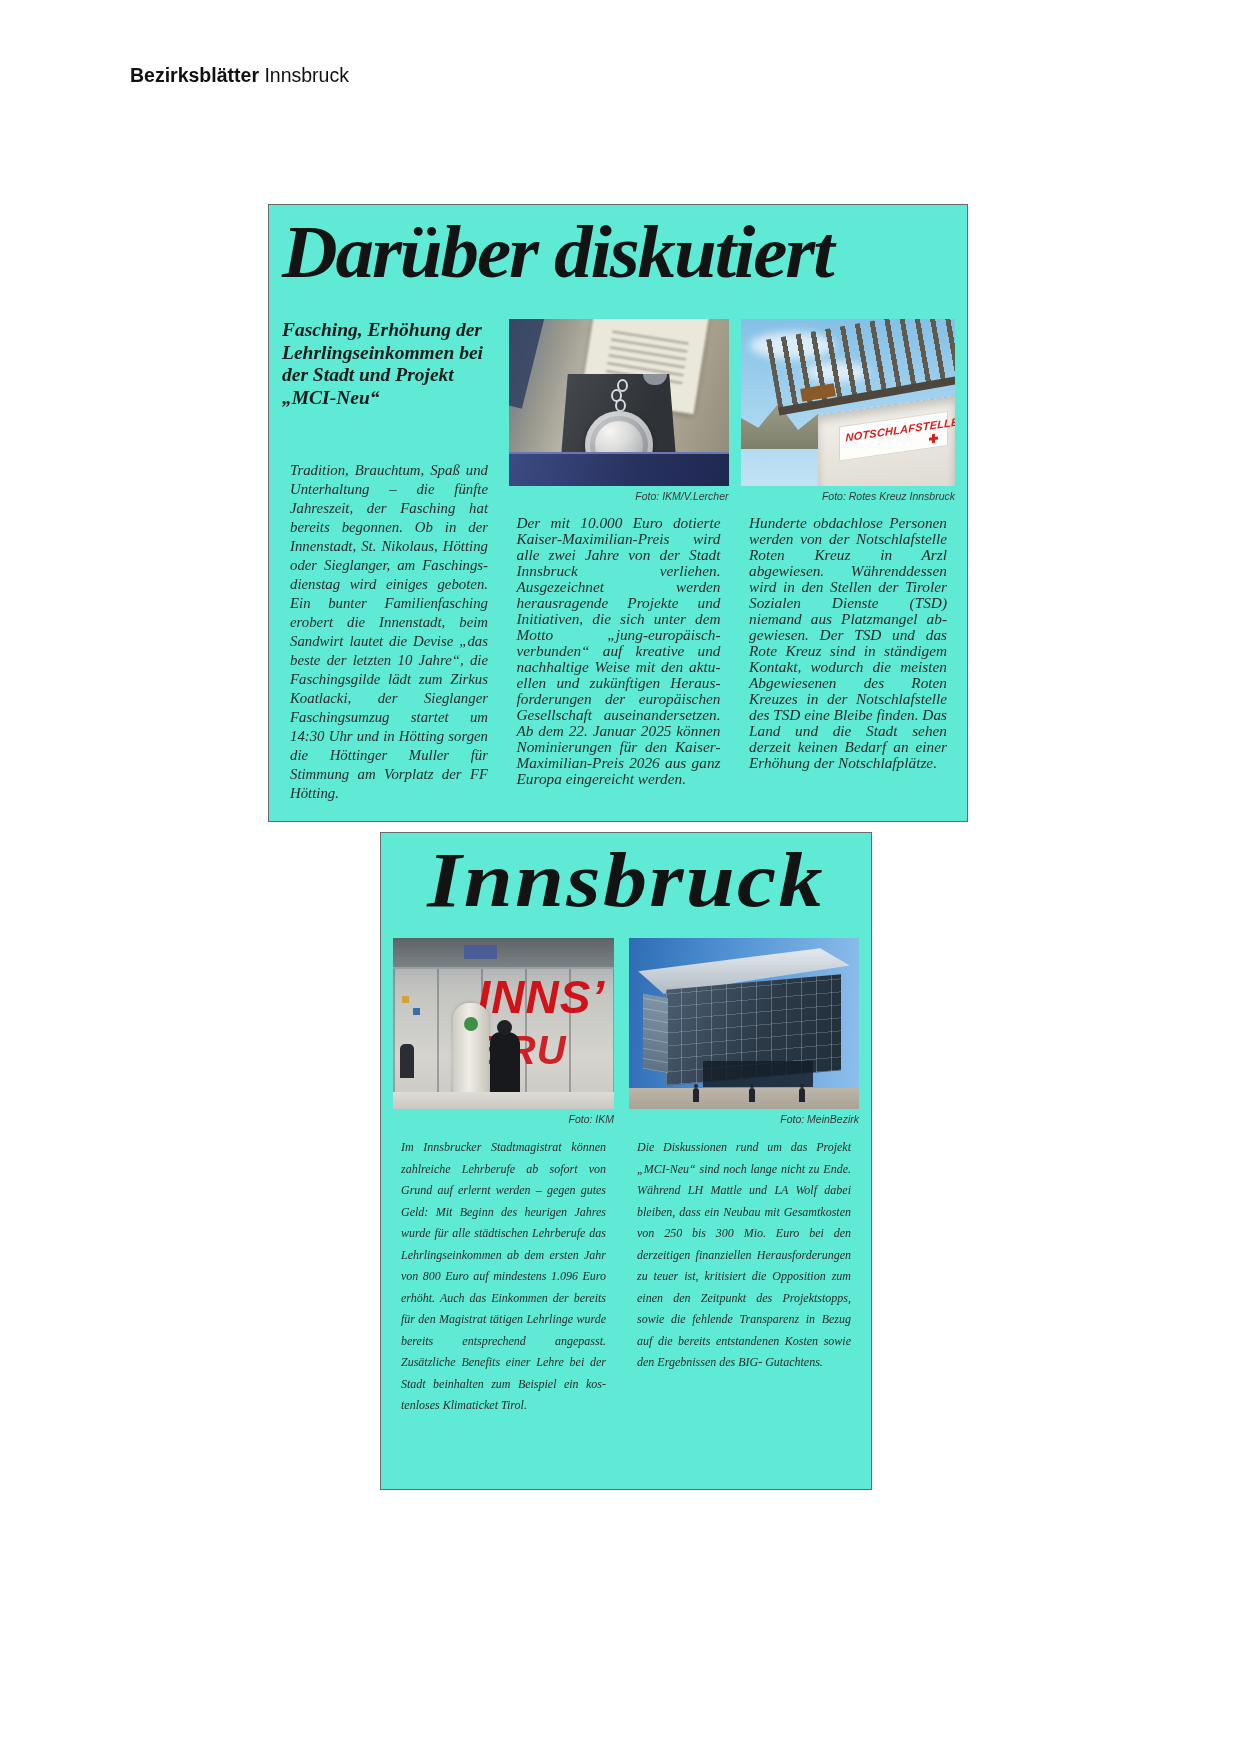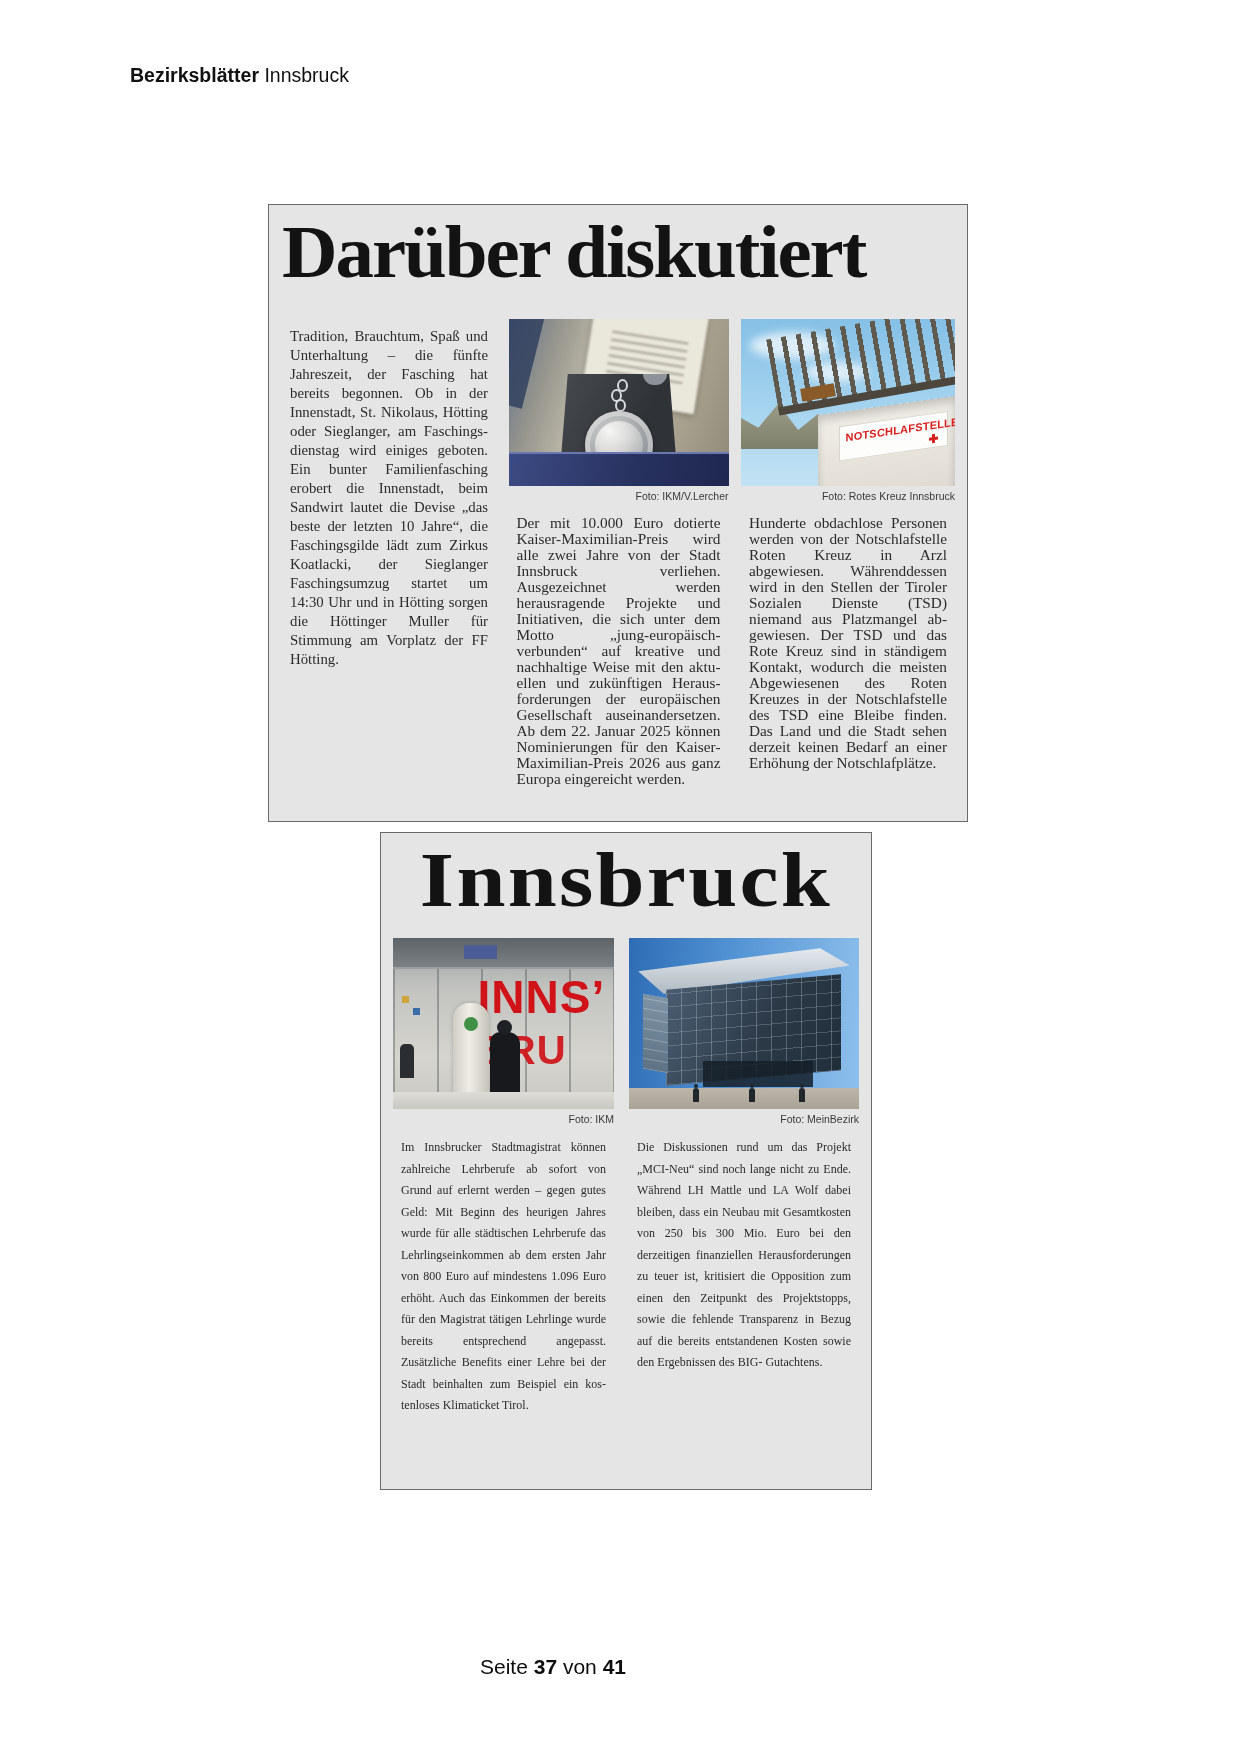--- a/index.html
+++ b/index.html
@@ -7,21 +7,21 @@
           font-family:"Liberation Sans", sans-serif; }
 
   
   .brandline { position:absolute; left:130px; top:64px; font-size:19.5px; color:#111; }
   .brandline .brand { font-weight:bold; }
   .doc-title { position:absolute; left:129px; top:130px; font-size:23px; font-weight:bold; color:#0d0d0d; }
   .footer { position:absolute; left:0; right:0; top:1655px; text-align:center; font-size:21px; color:#0d0d0d; }
   .footer b { font-weight:bold; }
 
   
-  .clip { position:absolute; background:#e5e5e5; border:1px solid #6a6a6a; box-sizing:border-box; }
+  .clip { position:absolute; background:#5eead4; border:1px solid #6a6a6a; box-sizing:border-box;font-style:italic; }
   .clip1 { left:268px; top:204px; width:700px; height:618px; }
   .clip2 { left:380px; top:832px; width:492px; height:658px; }
 
   .headline { font-family:"Liberation Serif", "DejaVu Serif", serif; font-weight:bold; color:#131313;
               white-space:nowrap; }
   .clip1 .headline { margin:10px 0 0 13px; font-size:74px; line-height:1; letter-spacing:-2px;
                      transform:scaleX(1.04); transform-origin:0 0; }
   .clip2 .headline { margin-top:8px; font-size:78px; line-height:1; letter-spacing:2px; text-align:center;
                      transform:scaleX(1.13); transform-origin:50% 0; }
 
@@ -154,20 +154,21 @@
     <span class="brand">Bezirksblätter</span>
     <span>Innsbruck</span>
   </div>
 
 
   <section class="clip clip1">
     <div class="headline">Darüber diskutiert</div>
     <div class="cols">
 
       <div class="col-a">
+        <div class="subtitle">Fasching, Erhöhung der Lehrlingsein­kommen bei der Stadt und Projekt „MCI-Neu“</div>
         <p class="body body-1">Tradition, Brauchtum, Spaß und Unterhaltung – die fünf­te Jahreszeit, der Fasching hat bereits begonnen. Ob in der Innenstadt, St. Nikolaus, Hötting oder Sieglanger, am Faschings­dienstag wird eini­ges geboten. Ein bunter Fa­milienfasching erobert die Innenstadt, beim Sandwirt lautet die Devise „das beste der letzten 10 Jahre“, die Fa­schingsgilde lädt zum Zir­kus Koatlacki, der Sieglanger Faschings­umzug startet um 14:30 Uhr und in Hötting sor­gen die Höttinger Muller für Stimmung am Vorplatz der FF Hötting.</p>
       </div>
 
       <div class="col-b">
         <div class="photo photo-medal">
           <div class="pm-cert"></div>
           <div class="pm-blue-edge"></div>
           <div class="pm-stand"></div>
           <div class="pm-notch"></div>
           <div class="pm-chain">
@@ -236,20 +237,14 @@
           <div class="pc-person p2"></div>
           <div class="pc-person p3"></div>
         </div>
         <div class="credit">Foto: MeinBezirk</div>
         <p class="body body-3">Die Diskussionen rund um das Projekt „MCI-Neu“ sind noch lange nicht zu Ende. Während LH Mattle und LA Wolf dabei bleiben, dass ein Neubau mit Gesamtkosten von 250 bis 300 Mio. Euro bei den derzeitigen finanziellen Herausforderungen zu teuer ist, kritisiert die Opposition zum einen den Zeitpunkt des Projektstopps, sowie die feh­lende Transparenz in Bezug auf die bereits entstandenen Kosten sowie den Ergebnis­sen des BIG- Gutachtens.</p>
       </div>
 
     </div>
   </section>
 
-  <div class="footer">
-    <span>Seite</span>
-    <b>37</b>
-    <span>von</span>
-    <b>41</b>
-  </div>
 
 </div>
 
 </body></html>

